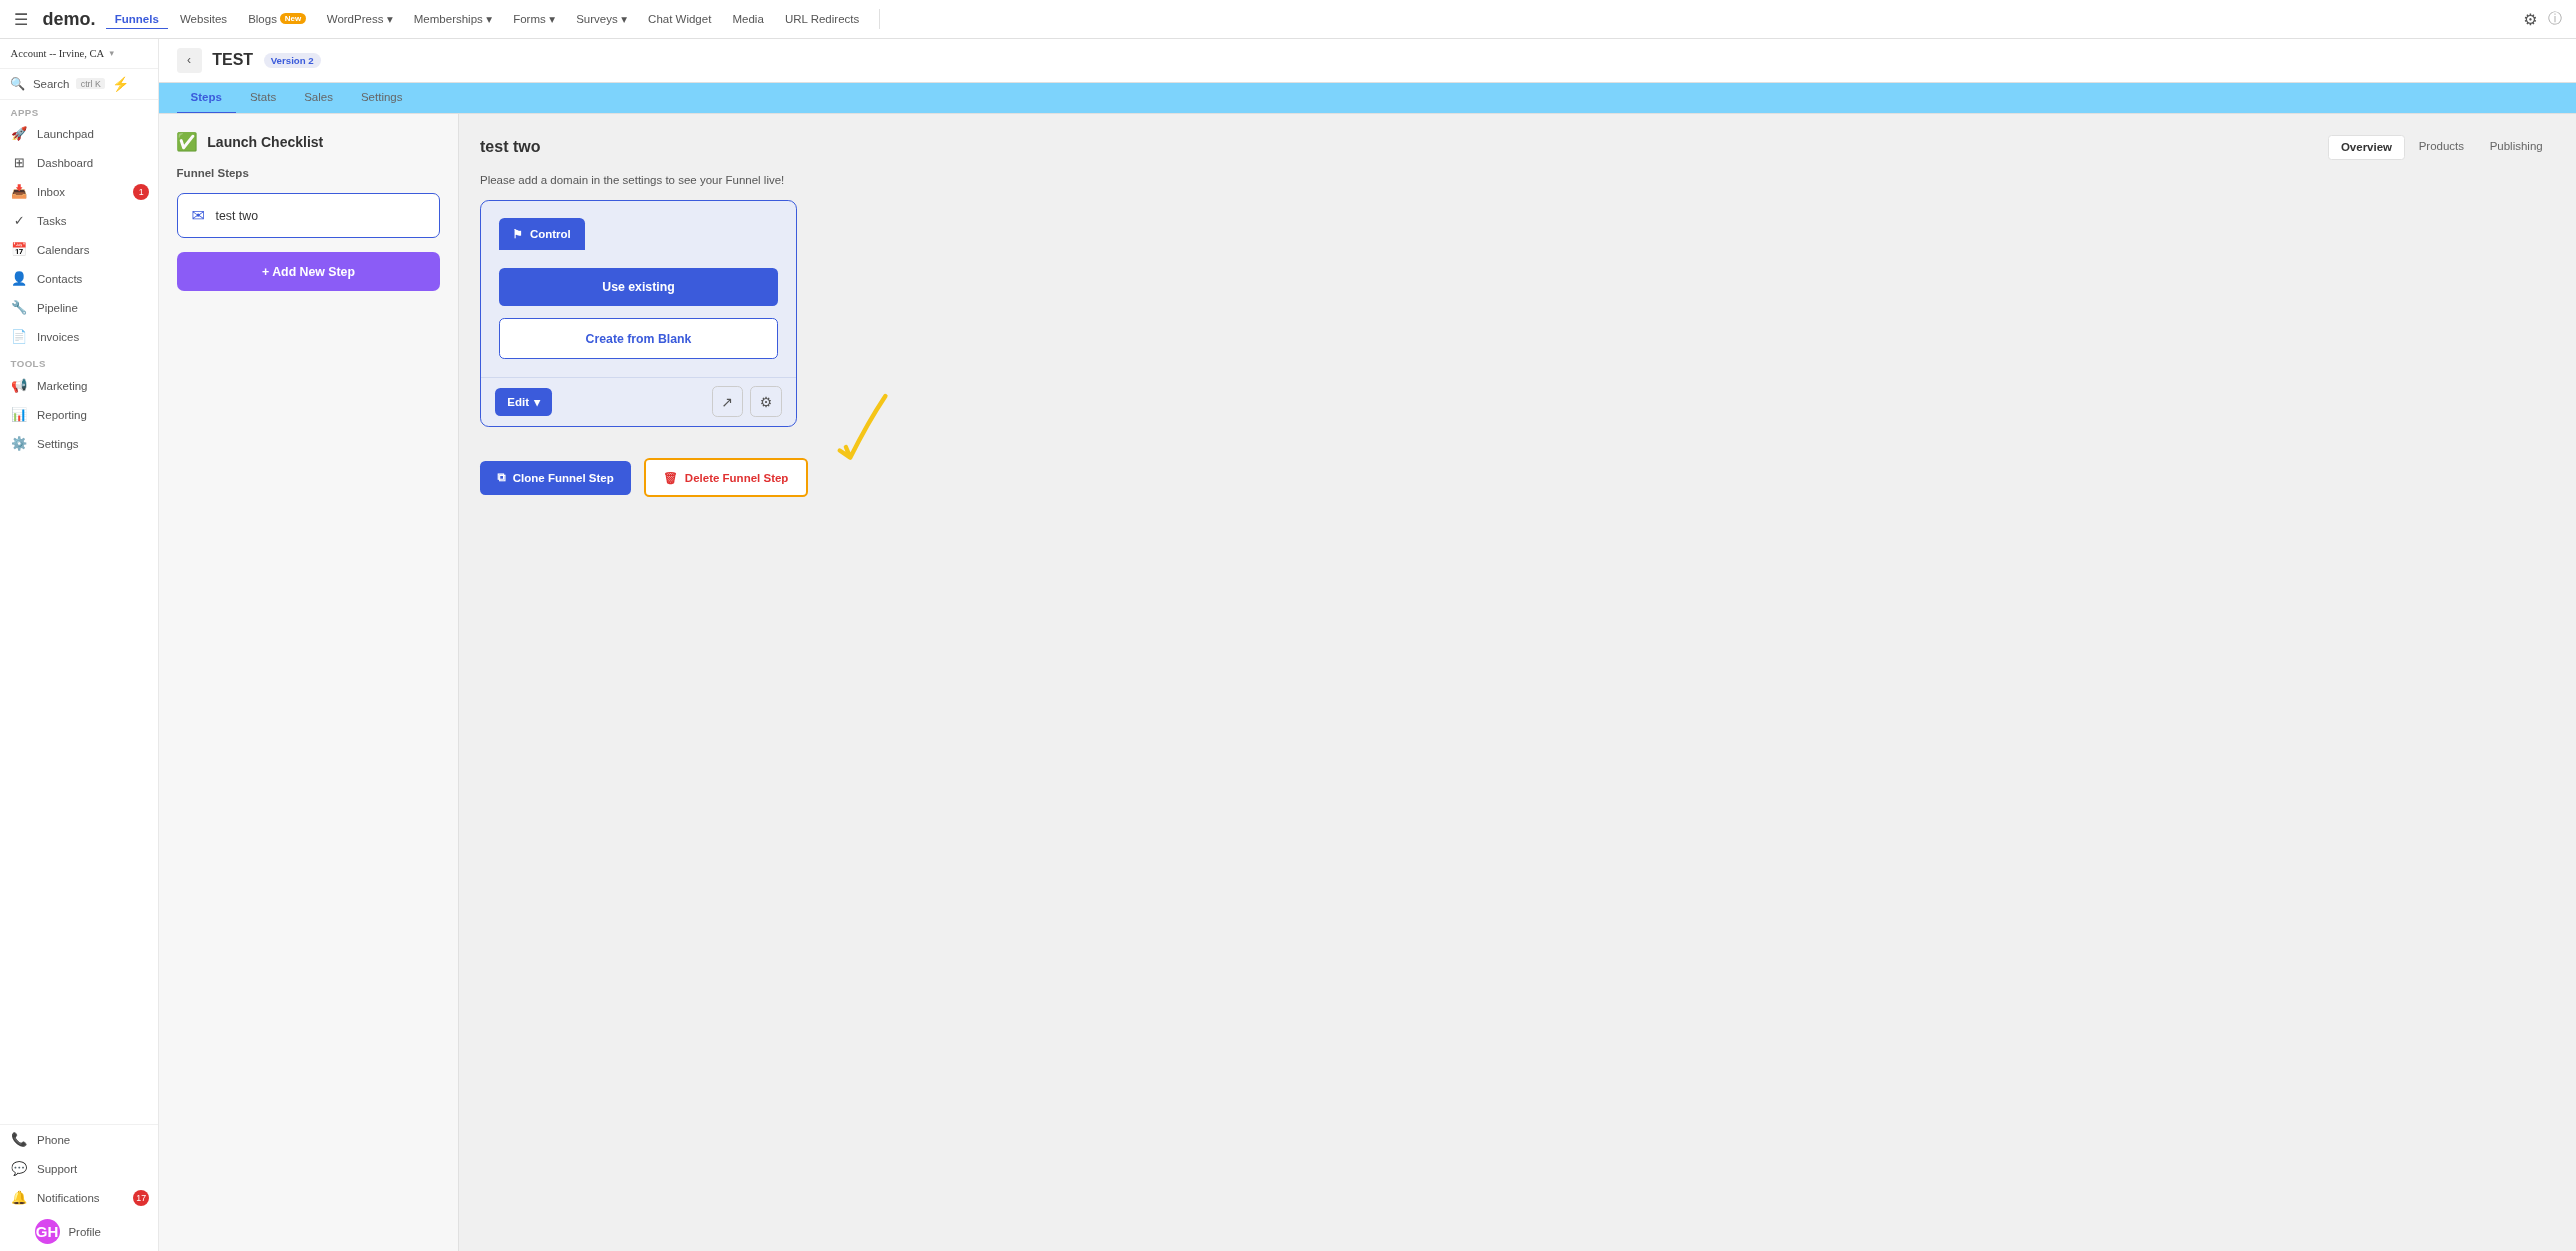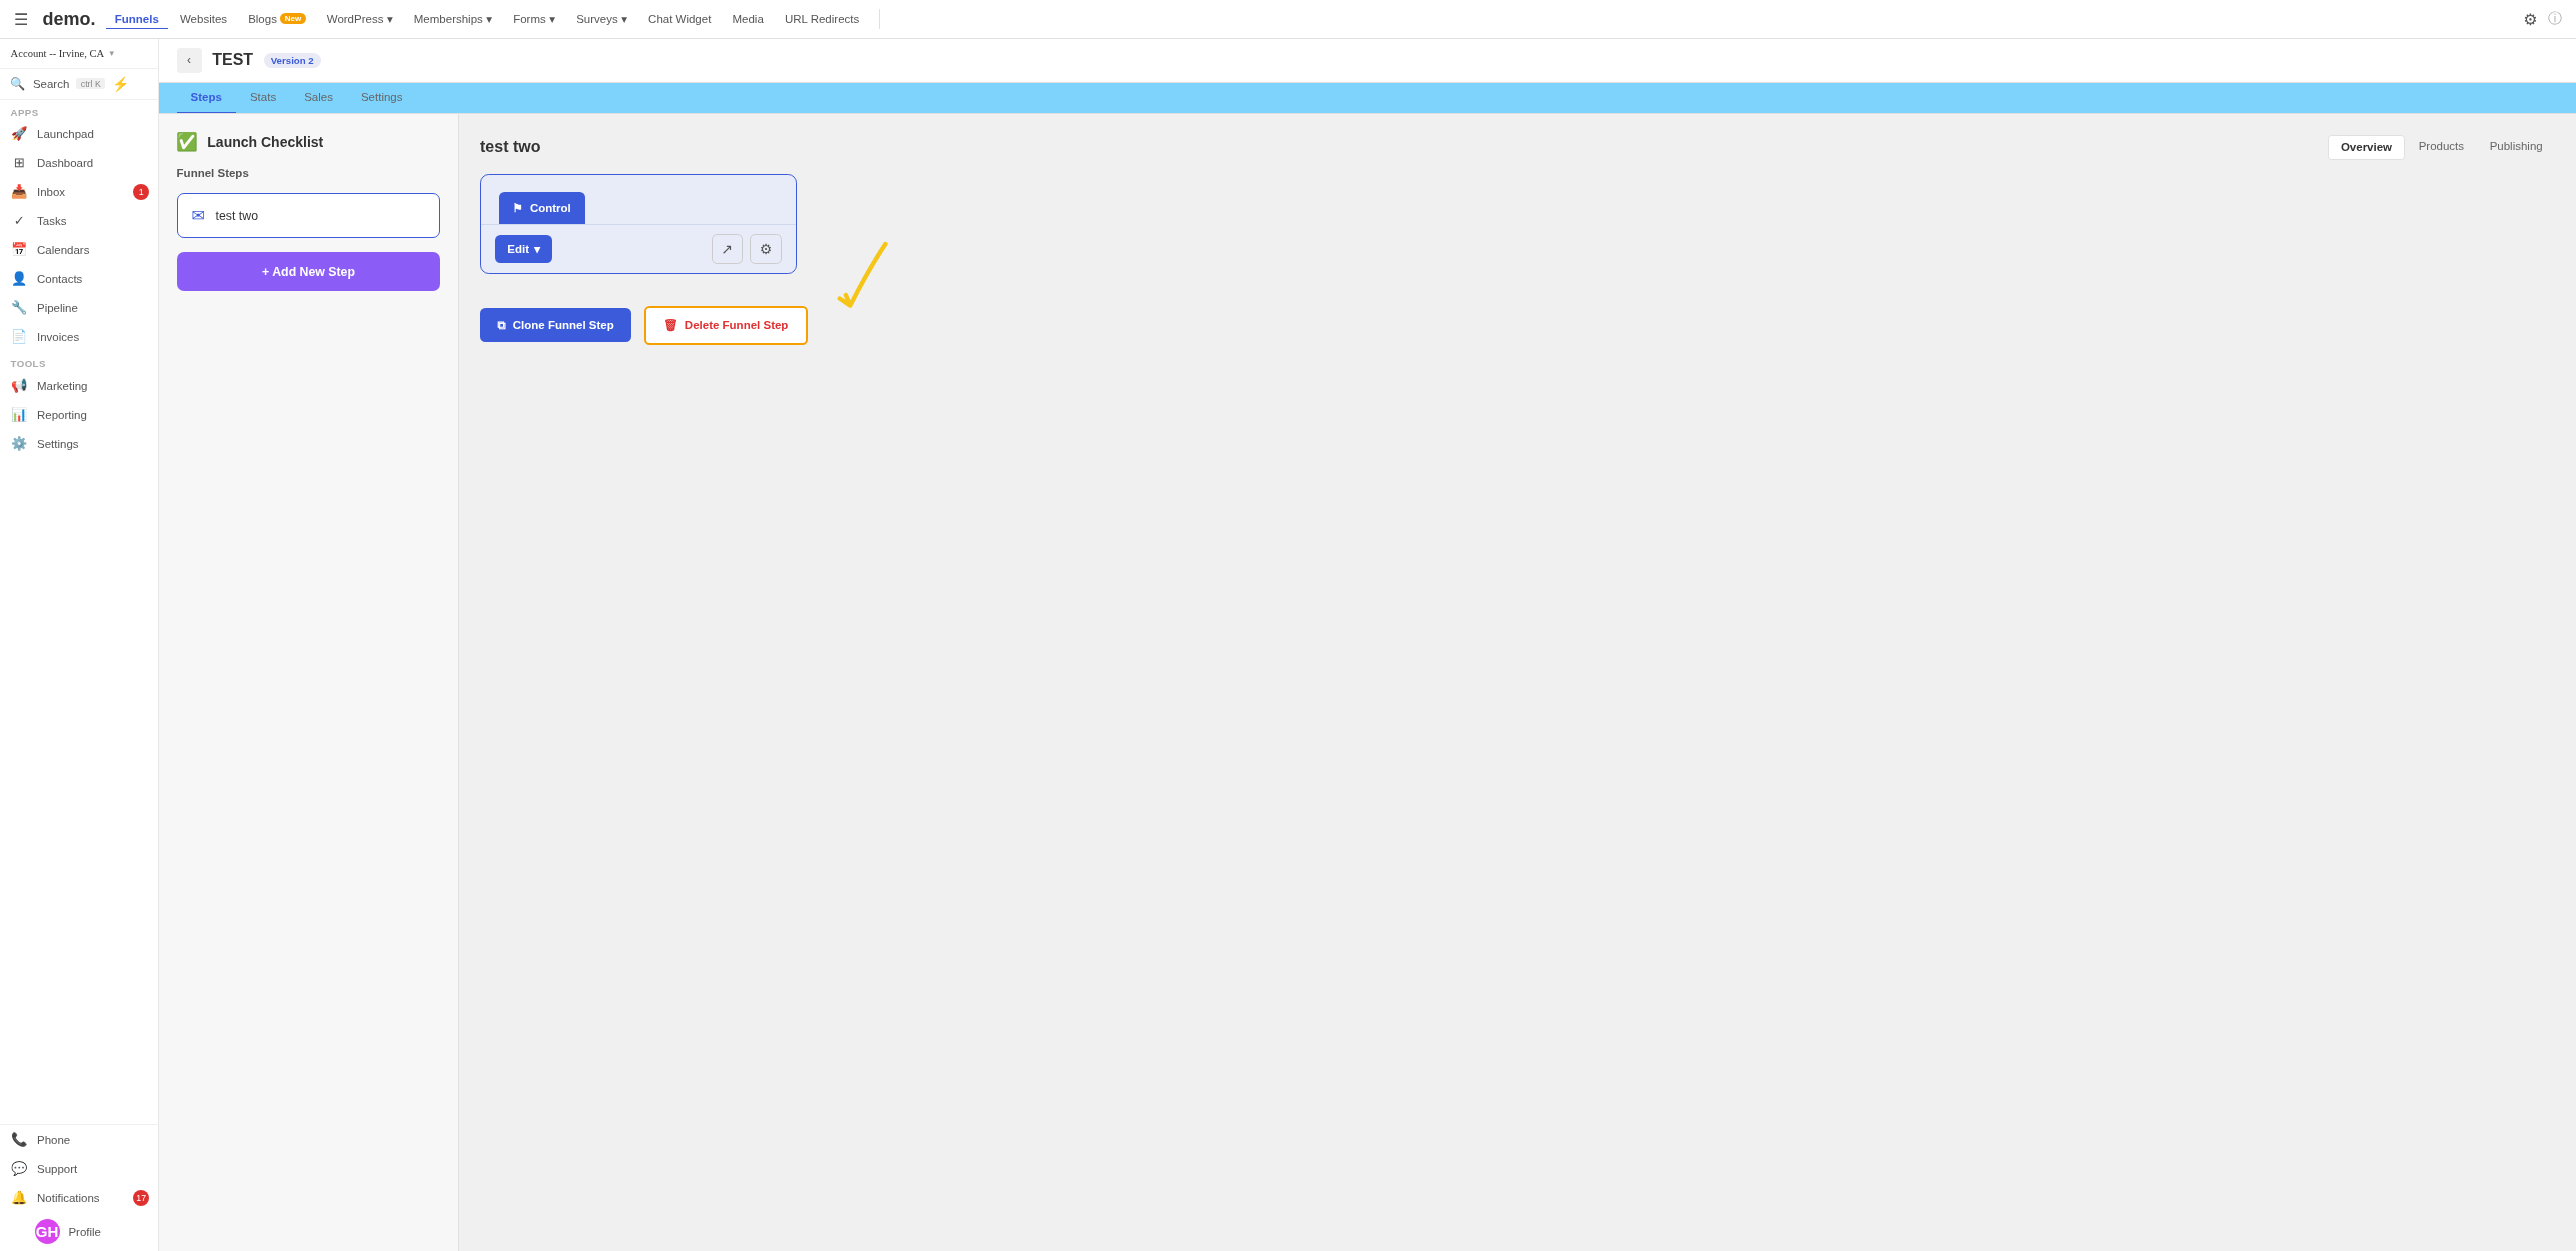--- a/index.html
+++ b/index.html
@@ -243,27 +243,32 @@
 
         <div class="right-top-row">
           <span class="step-title">test two</span>
           <div class="right-tab-group">
             <div class="right-tab active">Overview</div>
             <div class="right-tab">Products</div>
             <div class="right-tab">Publishing</div>
           </div>
         </div>
 
+        <div class="domain-notice">Please add a domain in the settings to see your Funnel live!</div>
 
         <div class="control-card" style="max-width: 317px;">
           <div style="padding: 8.8px 8.8px 0;">
             <div class="control-tab">
               <span>⚑</span>
               <span>Control</span>
             </div>
+          </div>
+          <div class="control-body">
+            <button class="use-existing-btn">Use existing</button>
+            <button class="create-blank-btn">Create from Blank</button>
           </div>
           <div class="card-bottom">
             <button class="edit-btn">
               <span>Edit</span>
               <span>▾</span>
             </button>
             <div style="display:flex;gap:7px;">
               <button class="icon-btn">↗</button>
               <button class="icon-btn">⚙</button>
             </div>

